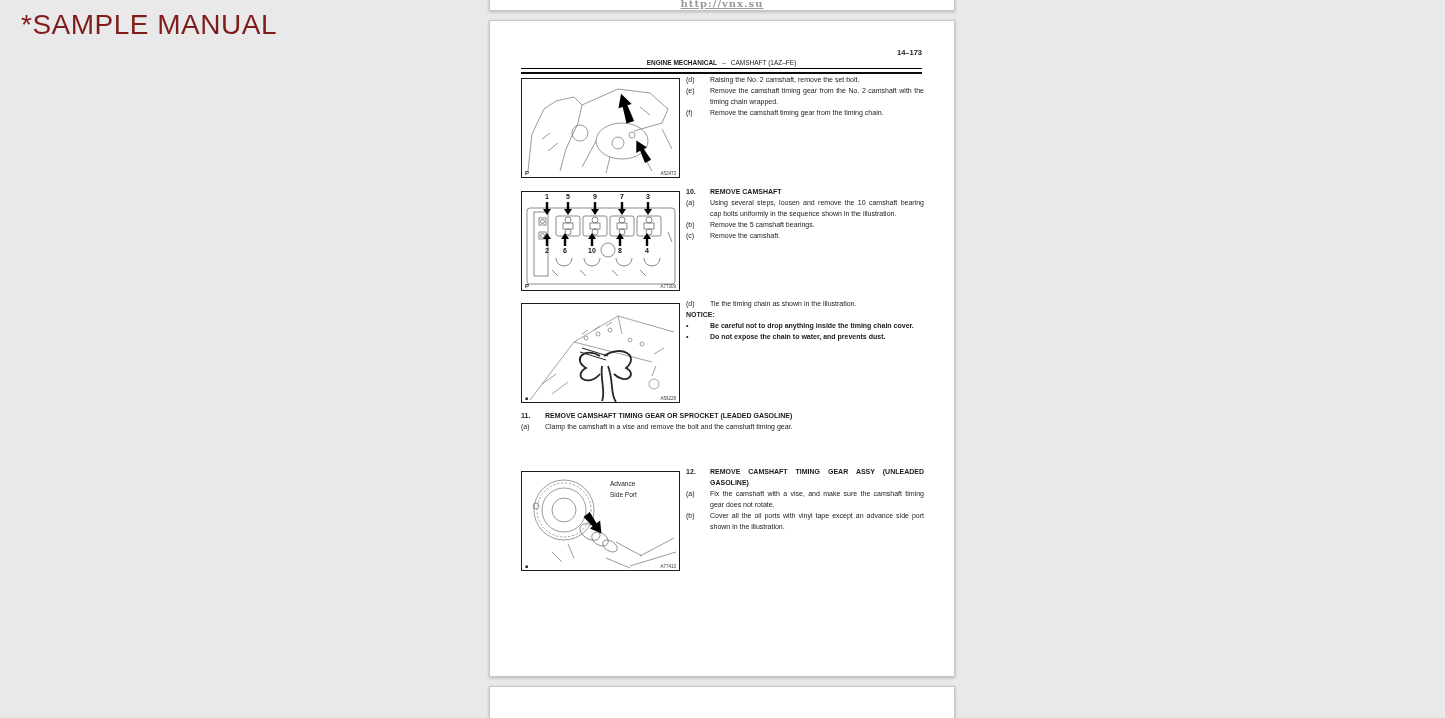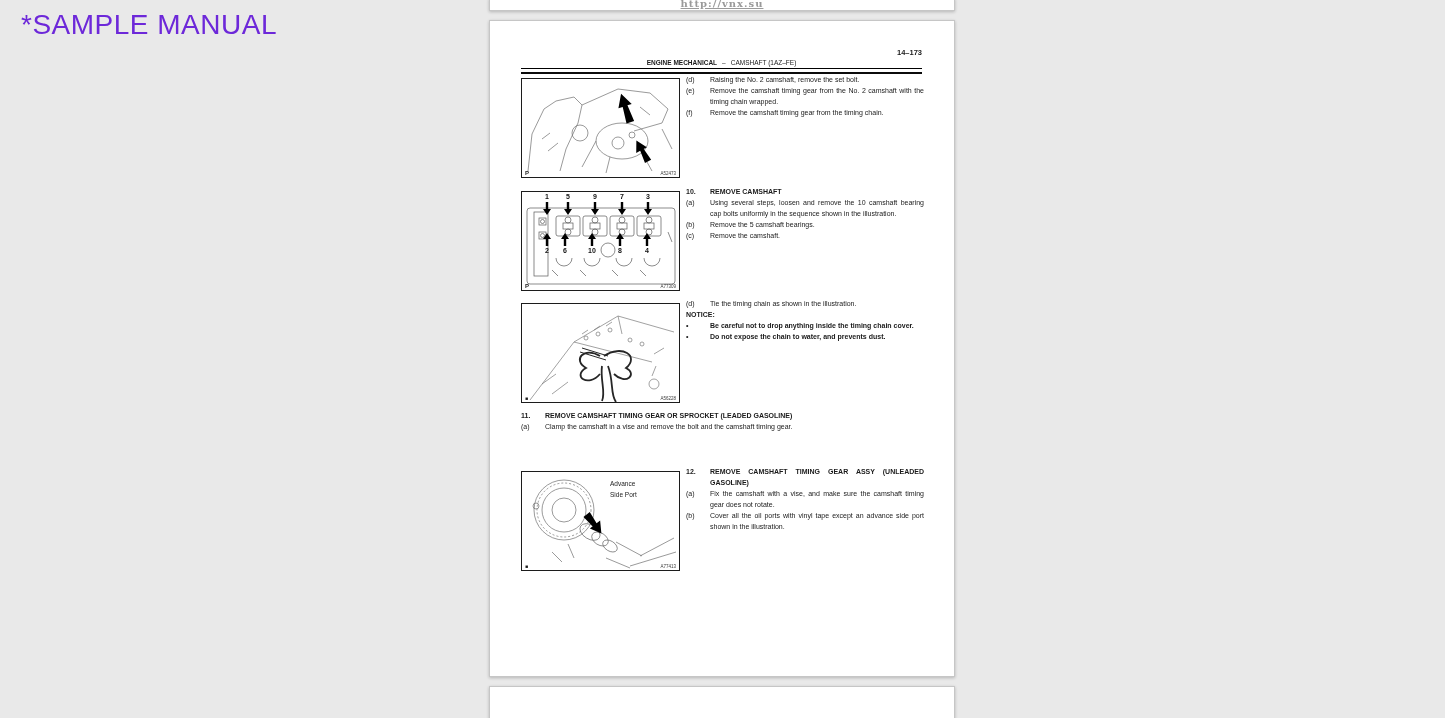--- a/index.html
+++ b/index.html
@@ -4,21 +4,21 @@
 <style>
   html,body{margin:0;padding:0;}
   body{
     width:1445px;height:718px;overflow:hidden;
     background:#e9e9e9;
     font-family:"Liberation Sans",sans-serif;
     color:#1a1a1a;
   }
   .banner-title{
     position:absolute;left:21px;top:9px;
-    font-size:28px;color:#6d28d9;letter-spacing:.5px;
+    font-size:28px;color:#7f1d1d;letter-spacing:.5px;
   }
   .doc-column{position:absolute;left:489px;top:0;width:466px;height:718px;border-radius:20px;}
   .page{
     position:absolute;left:0;right:0;background:#ffffff;
     border:1px solid #c6c6c6;box-shadow:0 1px 3px rgba(0,0,0,.22);
     box-sizing:border-box;
   }
   .page-prev{top:-2px;height:13px;border-top:none;}
   .url-watermark{
     text-align:center;font-family:"DejaVu Serif",serif;font-weight:bold;

